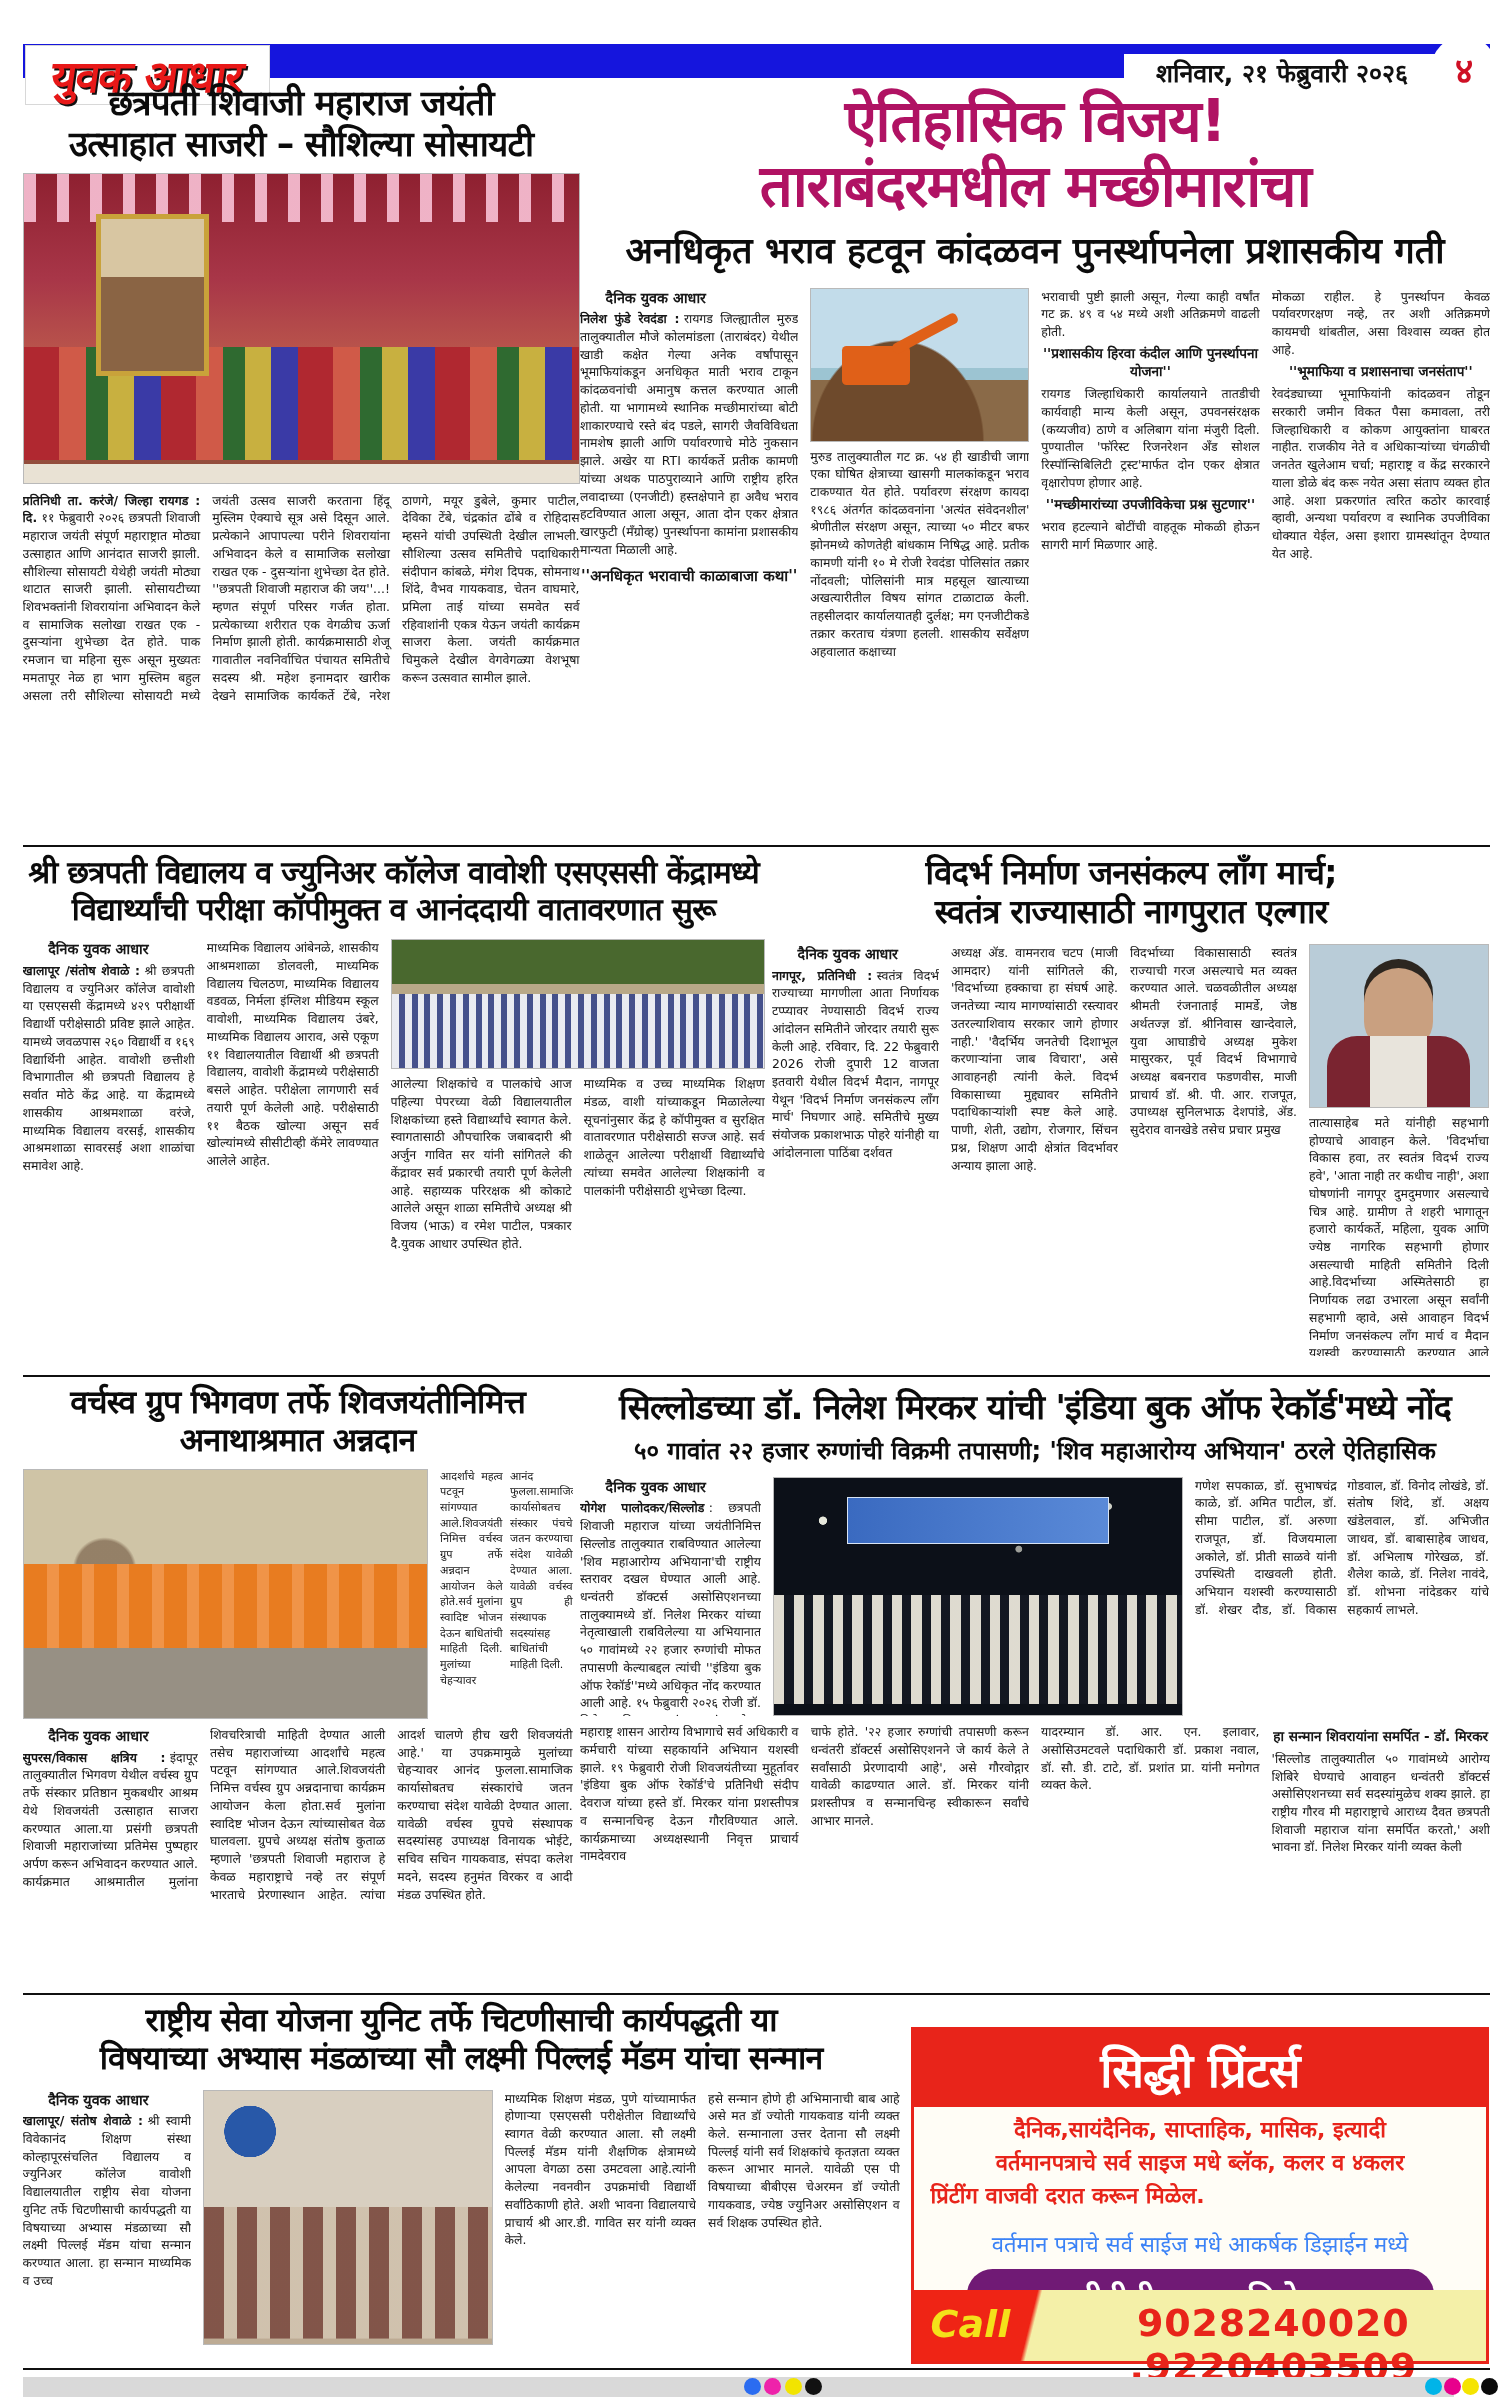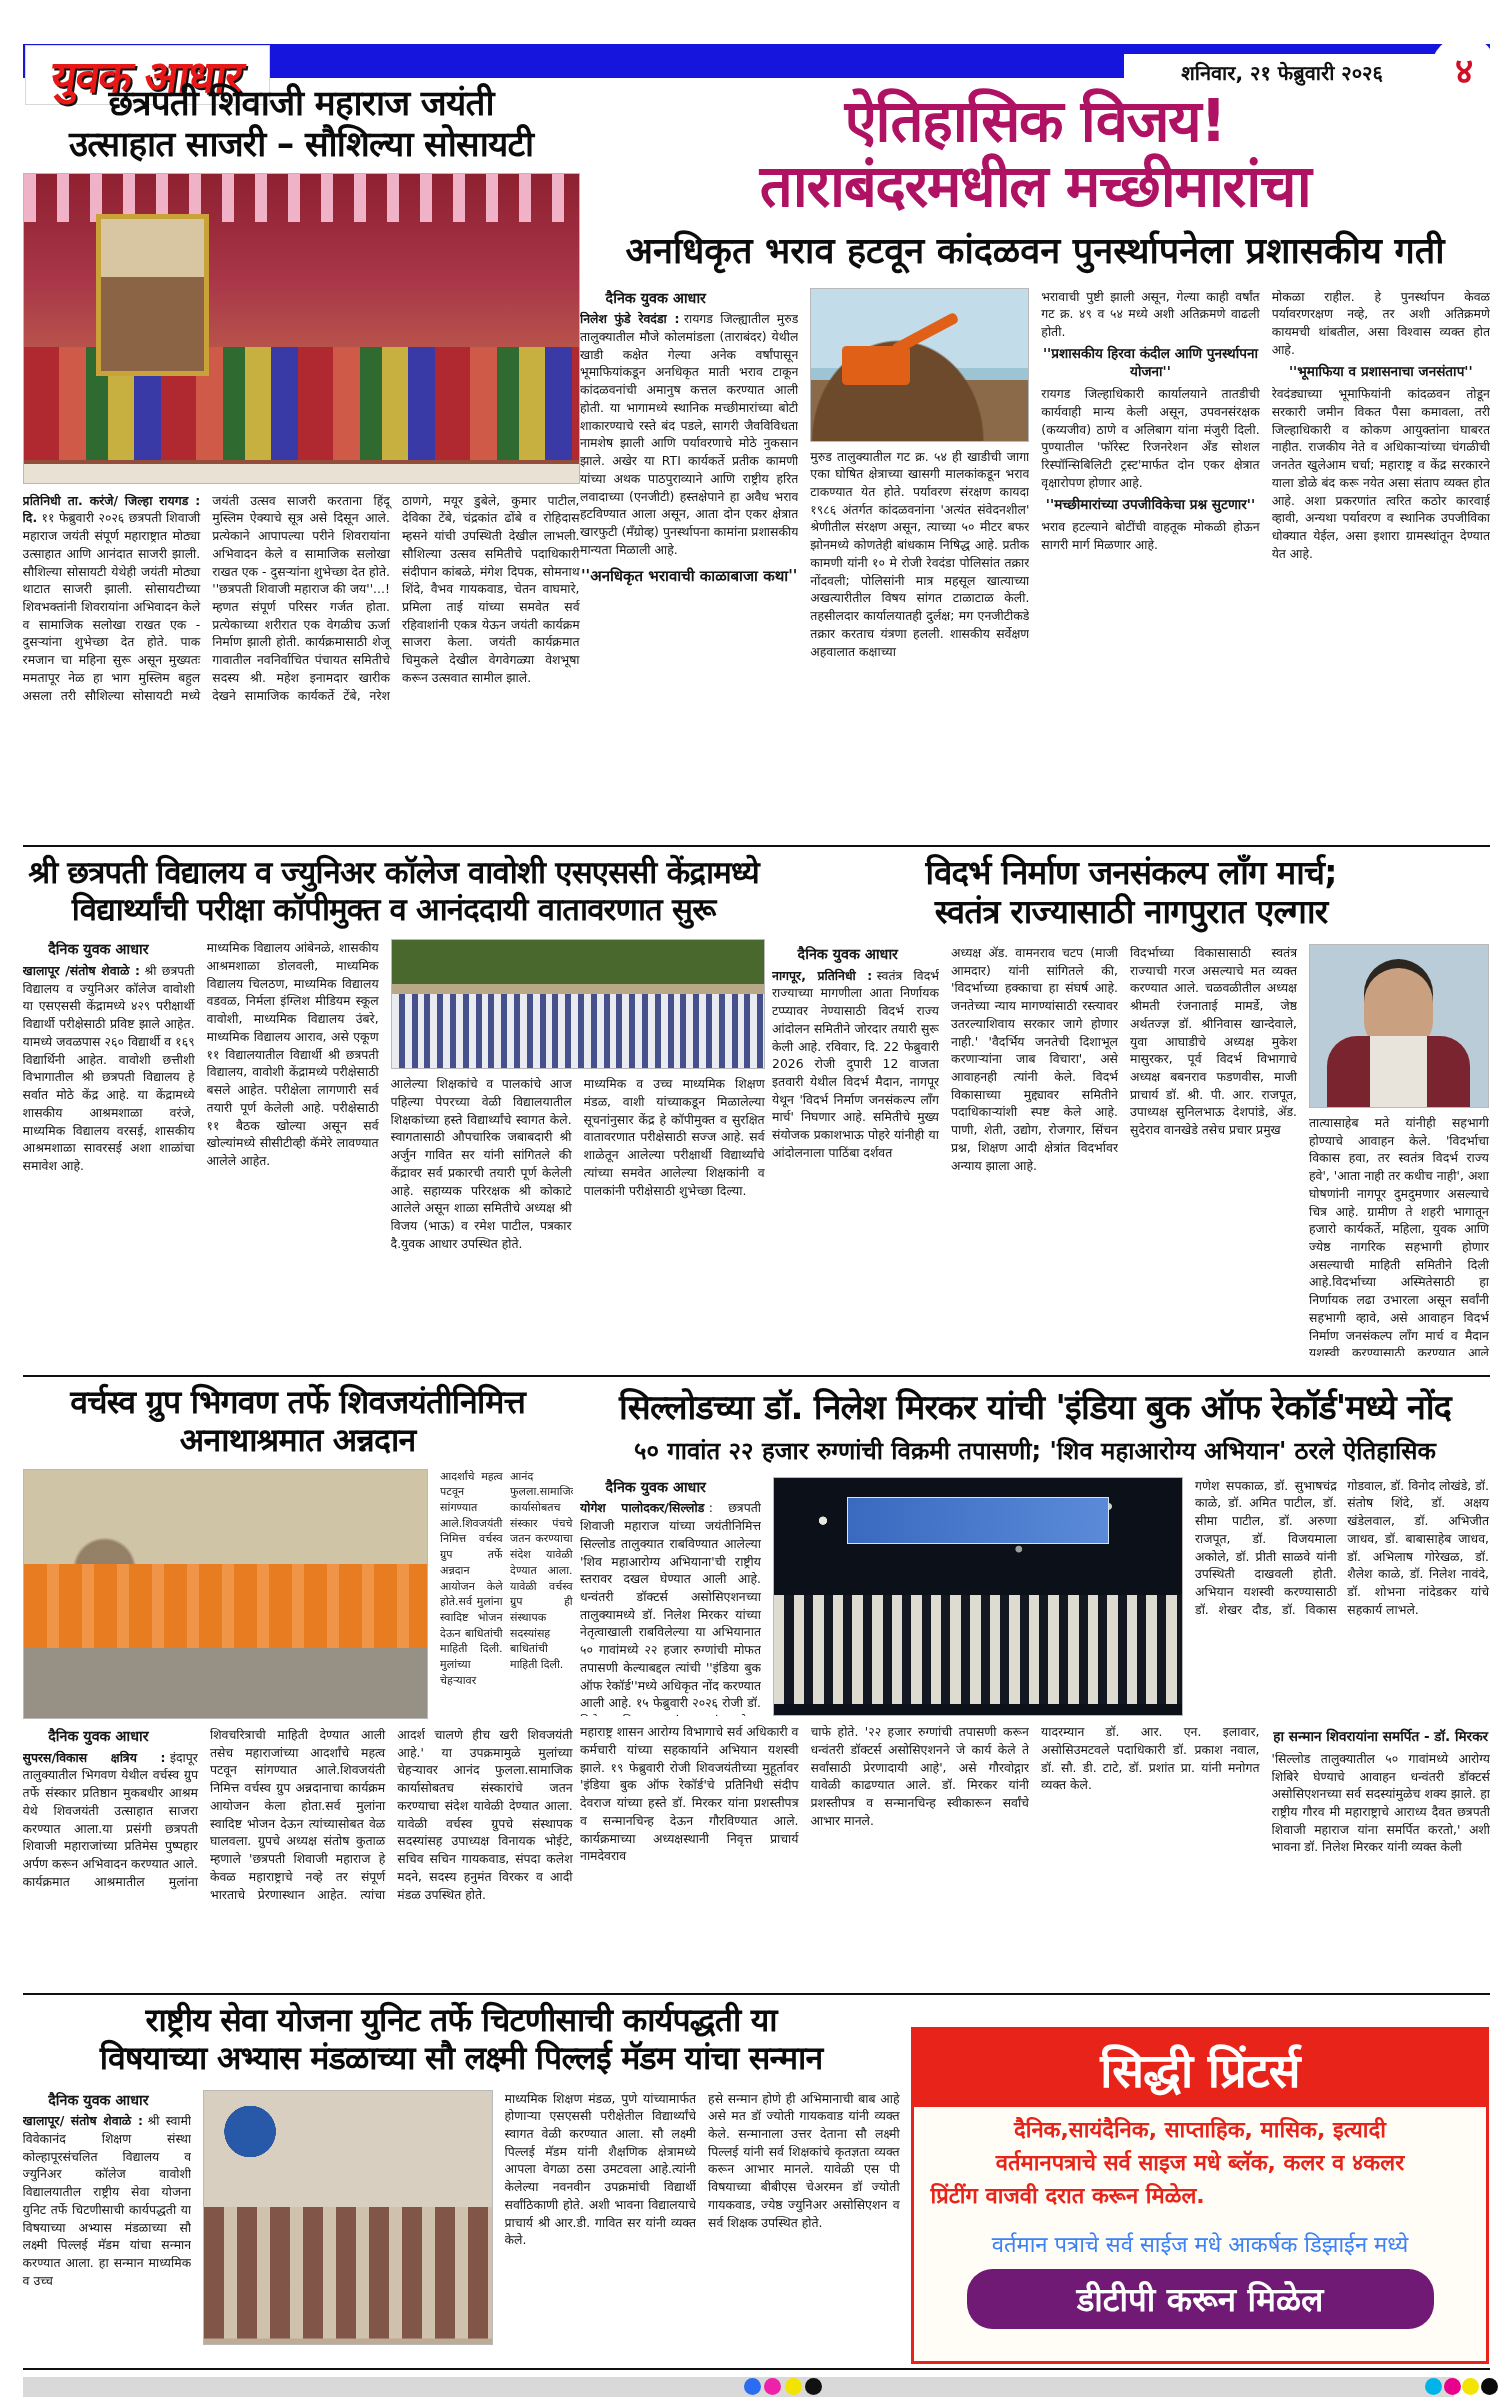--- a/index.html
+++ b/index.html
@@ -11,21 +11,21 @@
 .bodytext,.col{font-size:12.4px;line-height:1.43;text-align:justify;color:#161616;overflow:hidden}
 .org{font-weight:800;font-size:14.3px;text-indent:25.6px;margin-bottom:2.3px}
 .loc{font-weight:800;margin-right:4.5px}
 .mini-head{font-weight:800;text-align:center;font-size:13.6px;margin:4.5px 0;line-height:1.3}
 .rule{background:#101010;height:2.3px}
 .photo{overflow:hidden;position:relative;border:0.8px solid #b9b9b9}
 
 .m-bar{background:#1515dd}
 .logo-box{background:#fff;display:flex;align-items:center;justify-content:center;border:0.8px solid #d8d8d8}
 .logo-text{color:#e81818;font-weight:900;font-size:44px;transform:skewX(-8deg);text-shadow:2.3px 2.3px 0 #111;letter-spacing:-1.5px;white-space:nowrap}
-.date-box{background:#fff;display:flex;align-items:center;justify-content:center;font-size:20px;font-weight:600;color:#101010}
+.date-box{background:#fff;display:flex;align-items:center;justify-content:center;font-size:25px;font-weight:600;color:#101010}
 .page-circle{background:#fff;border-radius:50%;display:flex;align-items:center;justify-content:center;color:#cf1025;font-weight:900;font-size:35px}
 
 .mag{color:#b01263;font-weight:900;text-align:center;font-size:58px;line-height:1.12;letter-spacing:-1.5px}
 .subhead{font-weight:800;text-align:center;color:#0c0c0c}
 .flexrow{display:flex;gap:12px}
 .pullquote{font-weight:800;text-align:center;font-size:15px;margin-top:7.5px;line-height:1.35}
 
 .p-shiv{background:
  repeating-linear-gradient(90deg,rgba(244,186,206,.95) 0 12px,rgba(244,186,206,0) 12px 33px) 0 0/100% 48px no-repeat,
  linear-gradient(#e9e2d4,#e9e2d4) 0 100%/100% 19.6px no-repeat,
@@ -229,20 +229,24 @@
   <div class="ad-head" style="height:77px;">
     <div class="ad-title">सिद्धी प्रिंटर्स</div>
   </div>
   <div style="padding:6px 7.5px 0;">
     <div class="ad-red">दैनिक,सायंदैनिक, साप्ताहिक, मासिक, इत्यादी</div>
     <div class="ad-red">वर्तमानपत्राचे सर्व साइज मधे ब्लॅक, कलर व ४कलर</div>
     <div class="ad-red" style="text-align:left;padding-left:9px;">प्रिंटींग वाजवी दरात करून मिळेल.</div>
     <div class="ad-blue">वर्तमान पत्राचे सर्व साईज मधे आकर्षक डिझाईन मध्ये</div>
     <div class="ad-pill">डीटीपी करून मिळेल</div>
   </div>
+  <div class="ad-band">
+    <span class="ad-call">Call</span>
+    <span class="ad-phones">9028240020 ,9220403509</span>
+  </div>
 </aside>
 
 <div class="abs rule" style="left:22.6px;top:2368px;width:1467px;"></div>
 <div class="abs graybar" style="left:22.6px;top:2377px;width:1431px;height:19.6px;"></div>
 <div class="dot" style="left:744px;top:2378px;background:#2b6cf0;"></div>
 <div class="dot" style="left:764px;top:2378px;background:#ee22aa;"></div>
 <div class="dot" style="left:785px;top:2378px;background:#f2e400;"></div>
 <div class="dot" style="left:805px;top:2378px;background:#111111;"></div>
 <div class="dot" style="left:1425px;top:2378px;background:#00b4e8;"></div>
 <div class="dot" style="left:1444px;top:2378px;background:#e8008c;"></div>

